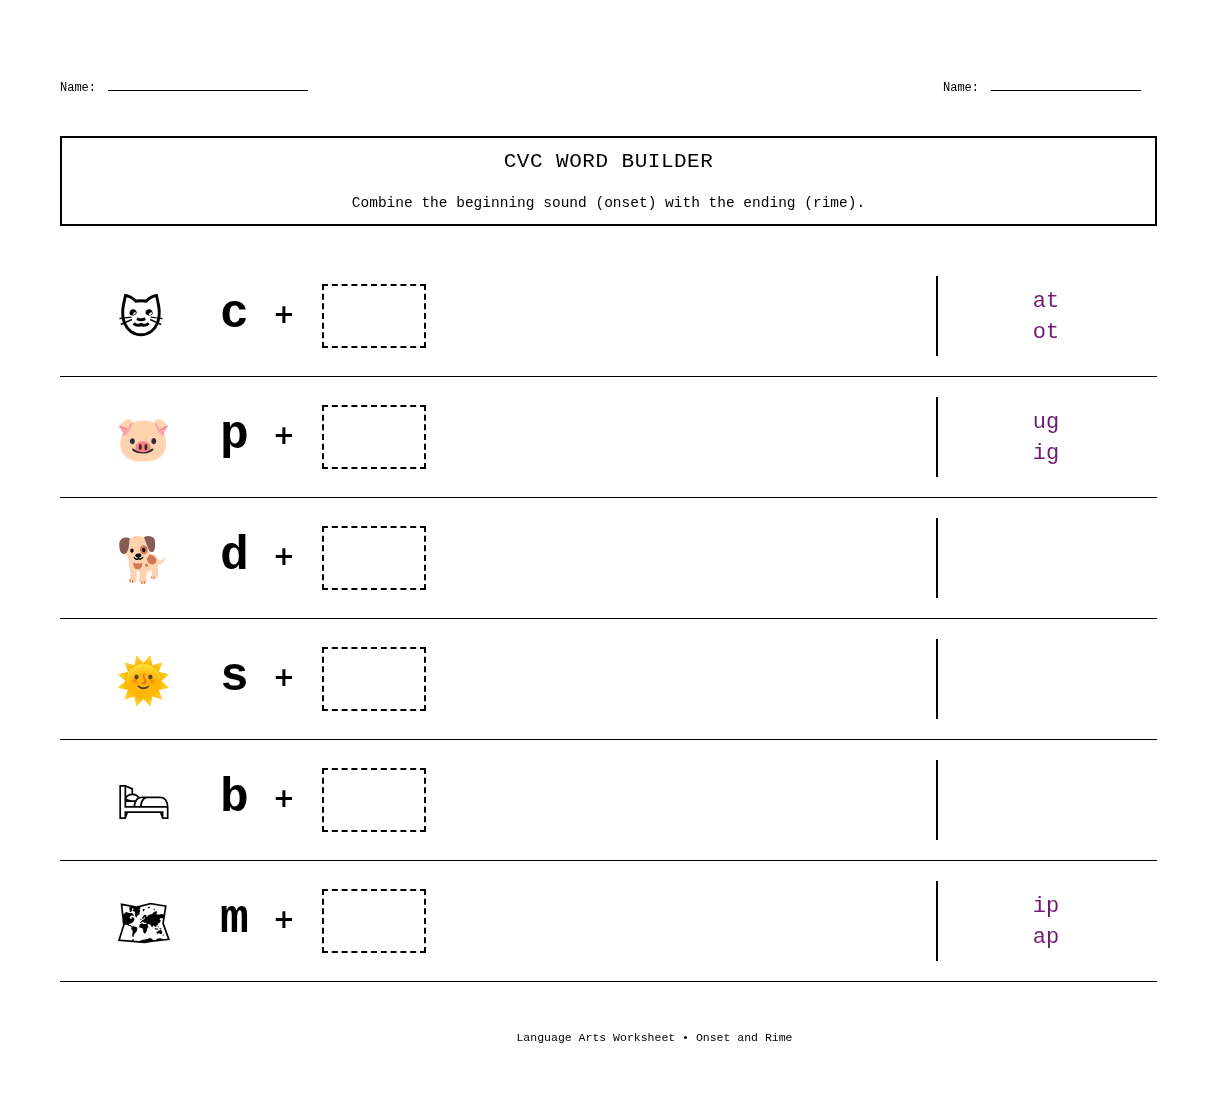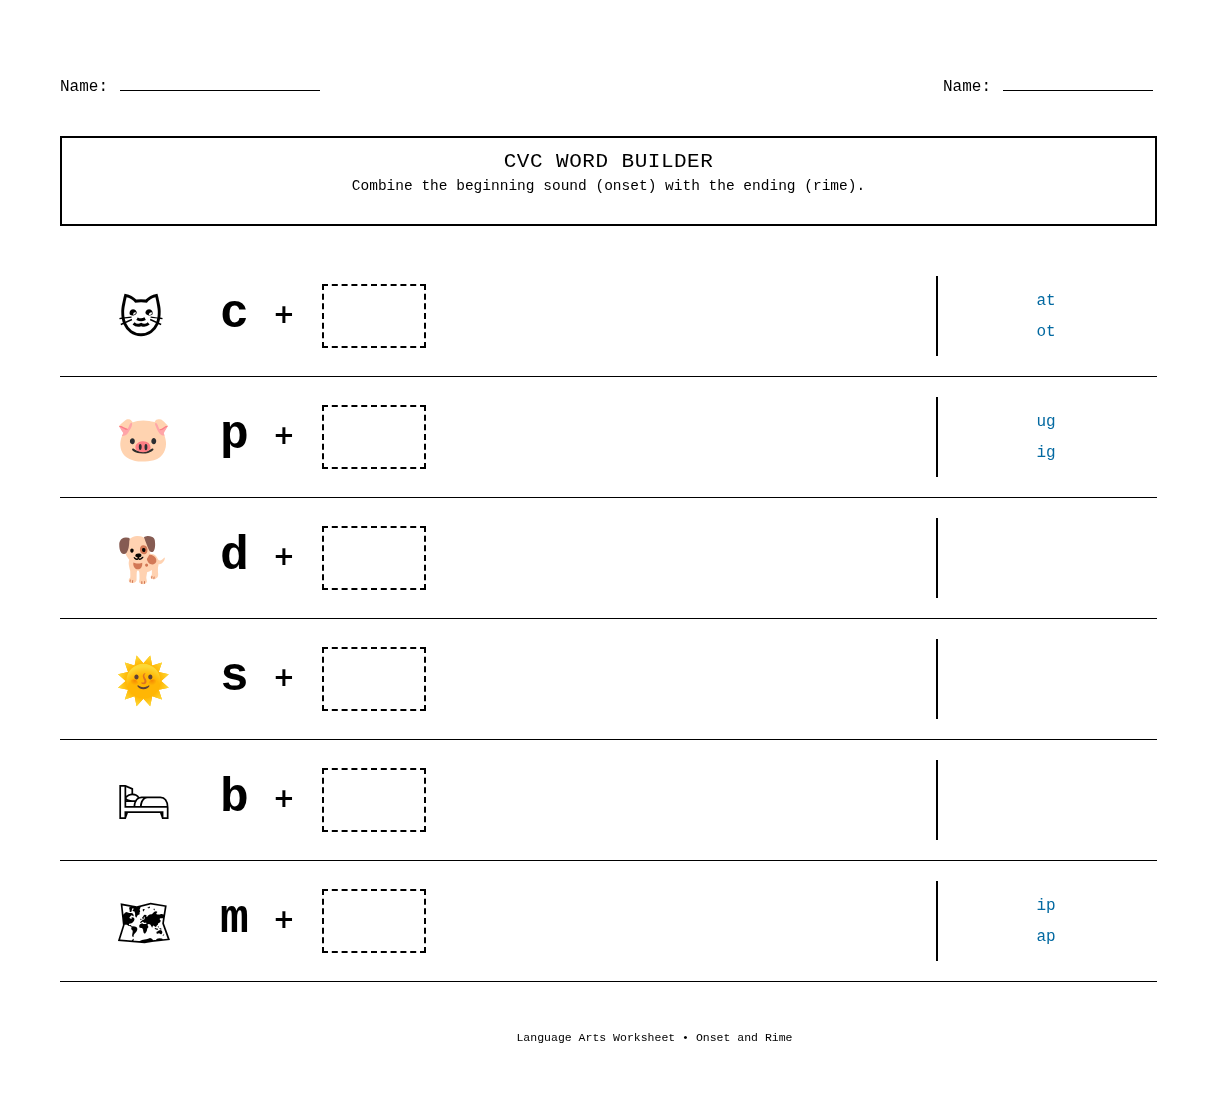--- a/index.html
+++ b/index.html
@@ -1,33 +1,33 @@
 <!DOCTYPE html>
 <html><head>
 <meta charset="utf-8">
 <style>
   html, body { margin: 0; padding: 0; background: #ffffff; }
   body { width: 1217px; height: 1106px; position: relative; font-family: "Liberation Mono", "DejaVu Sans Mono", monospace; color: #000; overflow: hidden; }
-  .header-line { position: absolute; top: 76px; font-size: 16px; display: flex; align-items: baseline; }
+  .header-line { position: absolute; top: 76px; font-size: 12px; display: flex; align-items: baseline; }
   .name-field { left: 60px; }
   .date-field { left: 943px; }
   .blank { display: inline-block; border-bottom: 1px solid #000; height: 14px; margin-left: 12px; }
   .name-field .blank { width: 200px; }
   .date-field .blank { width: 150px; }
   .title-box { position: absolute; left: 60px; top: 136px; width: 1093px; height: 86px; border: 2px solid #000; text-align: center; }
   .title { font-weight: normal; font-size: 21px; margin-top: 12px; letter-spacing: 0.5px; }
-  .subtitle { font-size: 14.5px; margin-top: 5px; }
+  .subtitle { font-size: 14.5px; margin-top: 22px; }
   .rows { position: absolute; left: 60px; top: 256px; width: 1097px; }
   .row { height: 120px; border-bottom: 1px solid #000; position: relative; }
   .emoji { position: absolute; left: 56px; top: 37px; width: 50px; height: 50px; font-size: 44px; line-height: 50px; text-align: center; font-family: "DejaVu Sans", sans-serif; }
   .onset { position: absolute; left: 160px; top: 28px; font-size: 48px; font-weight: bold; font-family: "Liberation Mono", monospace; line-height: 60px; }
   .plus { position: absolute; left: 213px; top: 40px; font-size: 26px; font-weight: bold; font-family: "DejaVu Sans", sans-serif; line-height: 36px; }
   .answer-box { position: absolute; left: 262px; top: 28px; width: 100px; height: 60px; border: 2px dashed #000; background: transparent; outline: none; font-family: "Liberation Mono", monospace; font-size: 24px; text-align: center; padding: 0; }
   .divider { position: absolute; left: 876px; top: 20px; width: 2px; height: 80px; background: #000; }
-  .rimes { position: absolute; left: 936px; top: 30px; width: 100px; text-align: center; font-size: 16px; line-height: 31px; color: #0369a1; }
+  .rimes { position: absolute; left: 936px; top: 30px; width: 100px; text-align: center; font-size: 22px; line-height: 31px; color: #701a75; }
   .footer { position: absolute; top: 1031px; left: 0; width: 1217px; text-align: center; font-size: 11.5px; padding-left: 46px; }
 </style>
 </head>
 <body>
 
 <div class="header-line name-field">
   <span>Name:</span>
   <span class="blank"></span>
 </div>
 <div class="header-line date-field">

